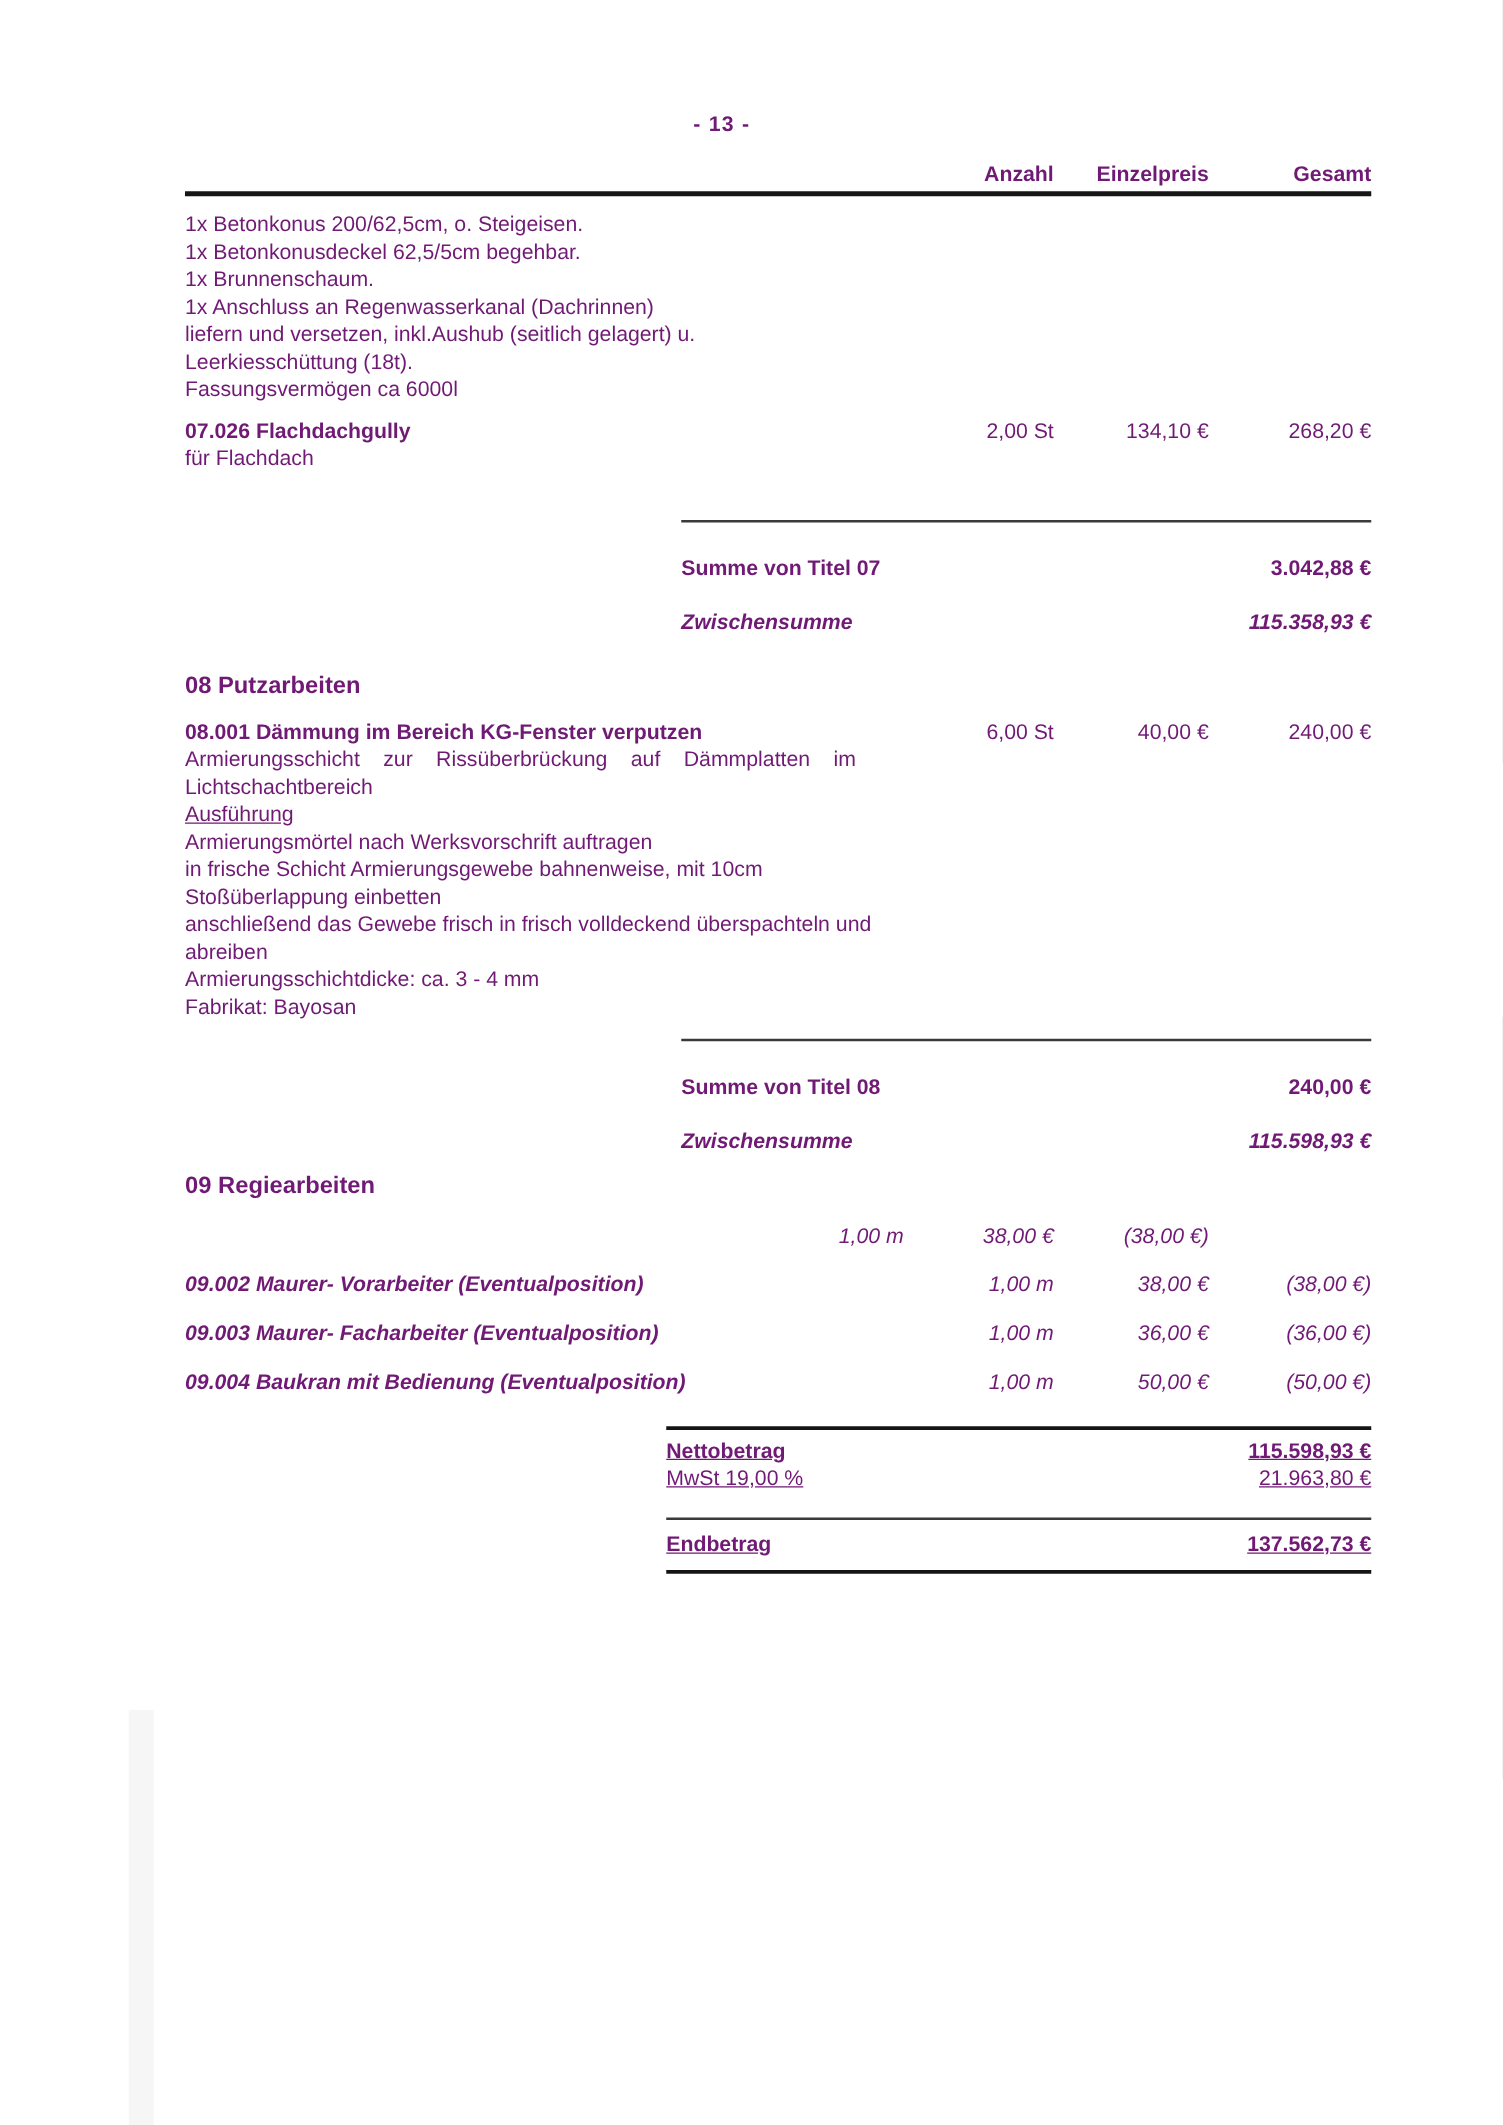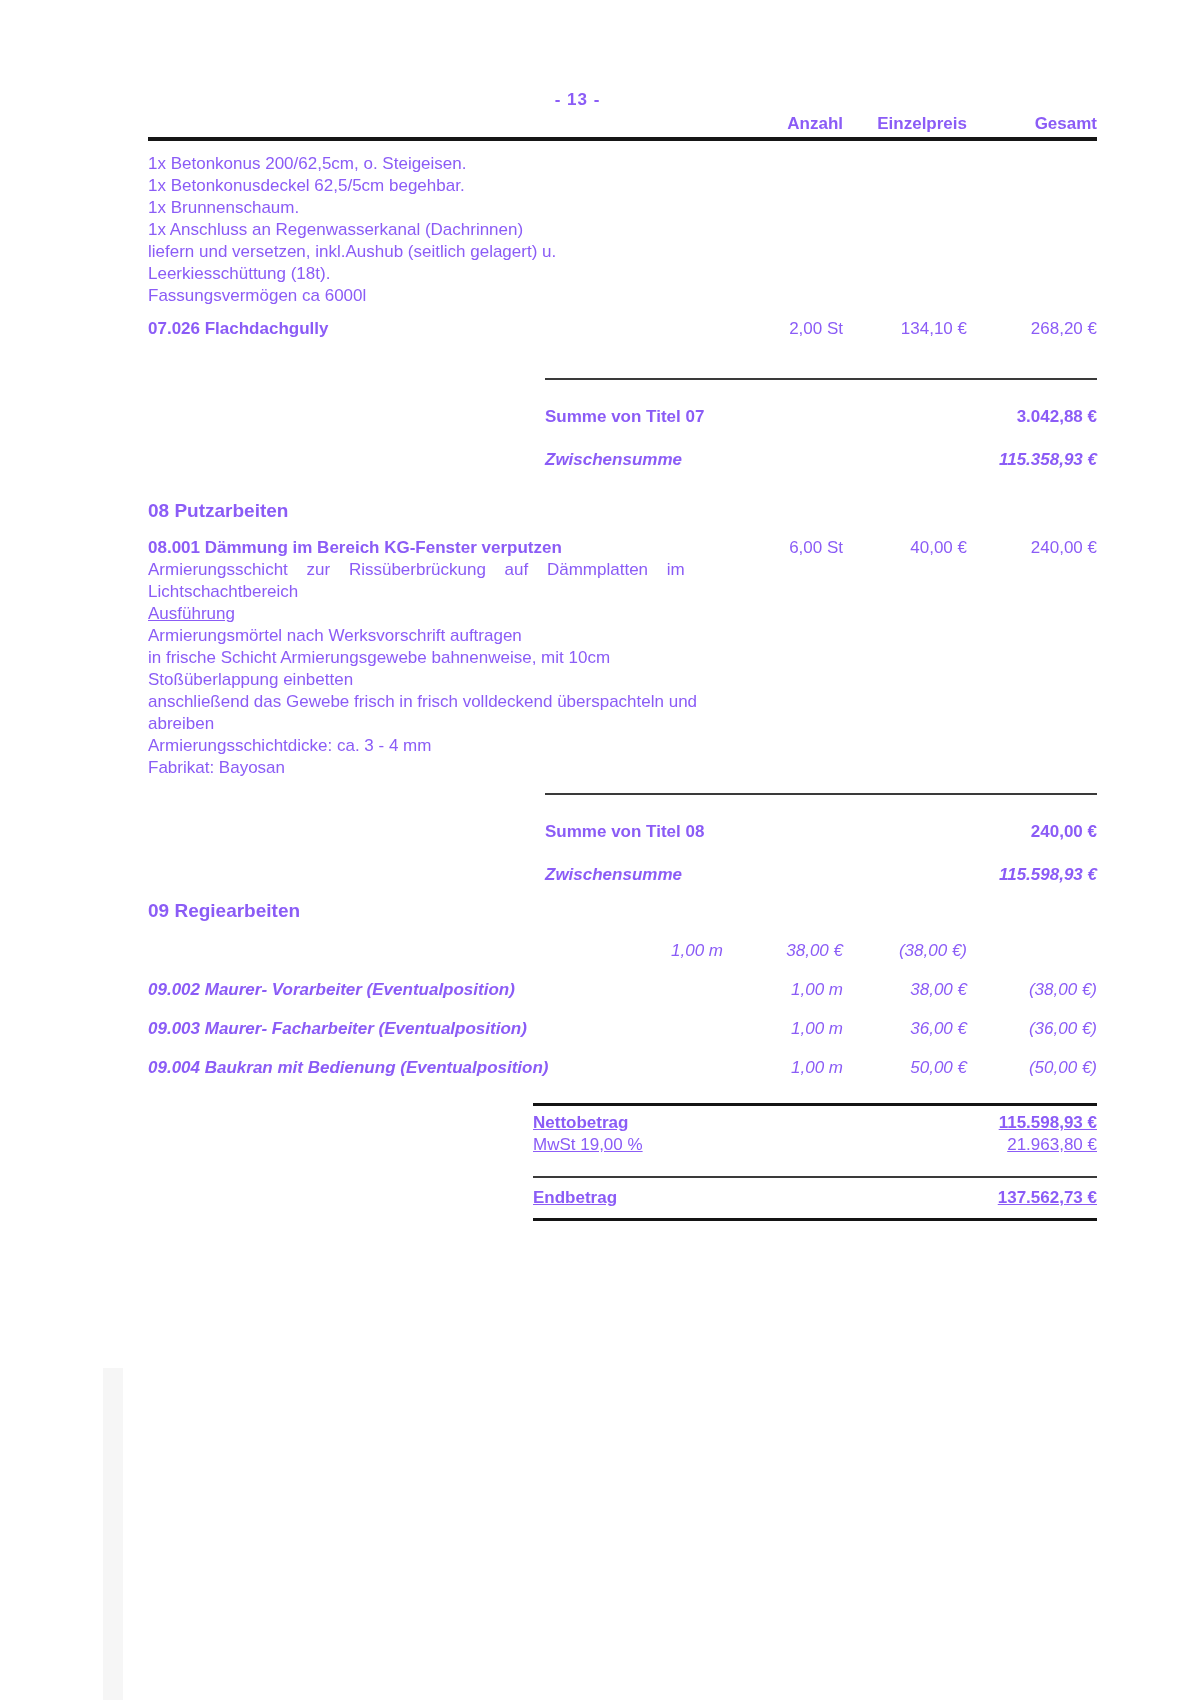--- a/index.html
+++ b/index.html
@@ -2,36 +2,36 @@
 <html><head>
 <meta charset="utf-8">
 <style>
   html,body{margin:0;padding:0;background:#e8e8e8;}
   .page{
     position:relative;
     width:1202px;height:1700px;
     background:#ffffff;
     font-family:"Liberation Sans", sans-serif;
     font-size:17px;
-    color:#8b5cf6;
+    color:#701a75;
     overflow:hidden;
     margin:0 auto;
   }
   .content{margin-left:148px;width:949px;}
   .page-number{
     padding-top:90px;
     padding-right:90px;
     text-align:center;
     font-weight:700;
     letter-spacing:1px;
   }
   .table-header{
     display:grid;
     grid-template-columns:575px 120px 124px 130px;
-    margin-top:4px;
+    margin-top:20px;
     border-bottom:4px solid #161616;
     padding-bottom:3px;
   }
   .table-header .col{font-weight:700;text-align:right;}
   .intro{margin-top:12px;line-height:22px;}
   .item-row{
     display:grid;
     grid-template-columns:575px 120px 124px 130px;
     line-height:22px;
   }
@@ -121,20 +121,21 @@
 
         <div>Fassungsvermögen ca 6000l</div>
       </div>
 
     <div class="item-row pos07">
       <div class="pos-title">07.026 Flachdachgully</div>
       <div class="num">2,00 St</div>
       <div class="num">134,10 €</div>
       <div class="num">268,20 €</div>
     </div>
+    <div class="pos-sub">für Flachdach</div>
 
     <div class="summary-block sum07">
       <div class="summary-row first">
         <span>Summe von Titel 07</span>
         <span>3.042,88 €</span>
       </div>
       <div class="summary-row subtotal">
         <span>Zwischensumme</span>
         <span>115.358,93 €</span>
       </div>

